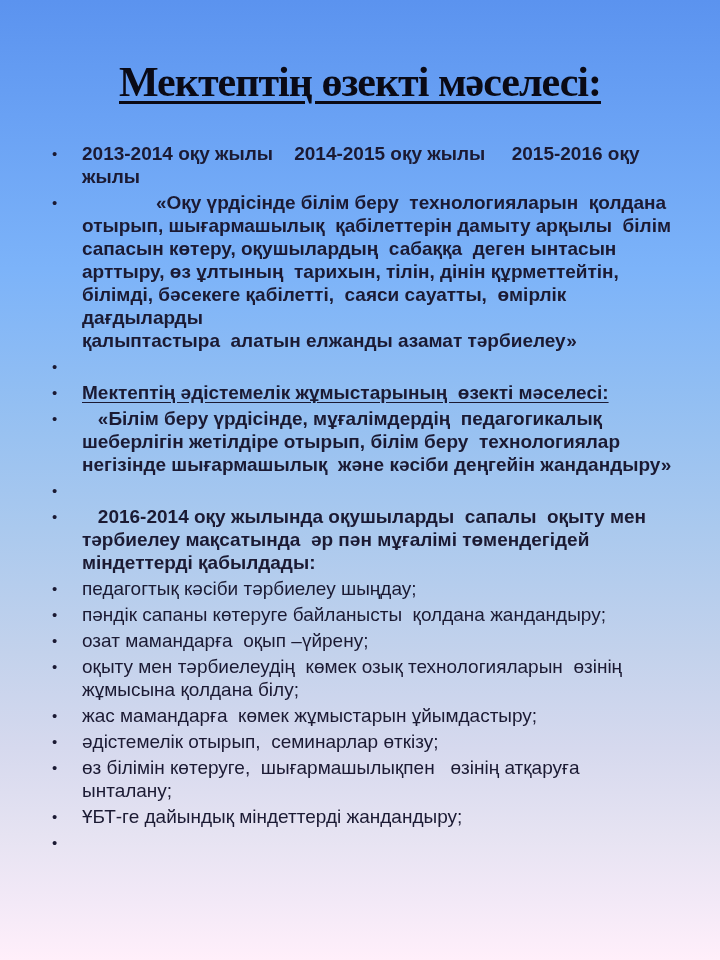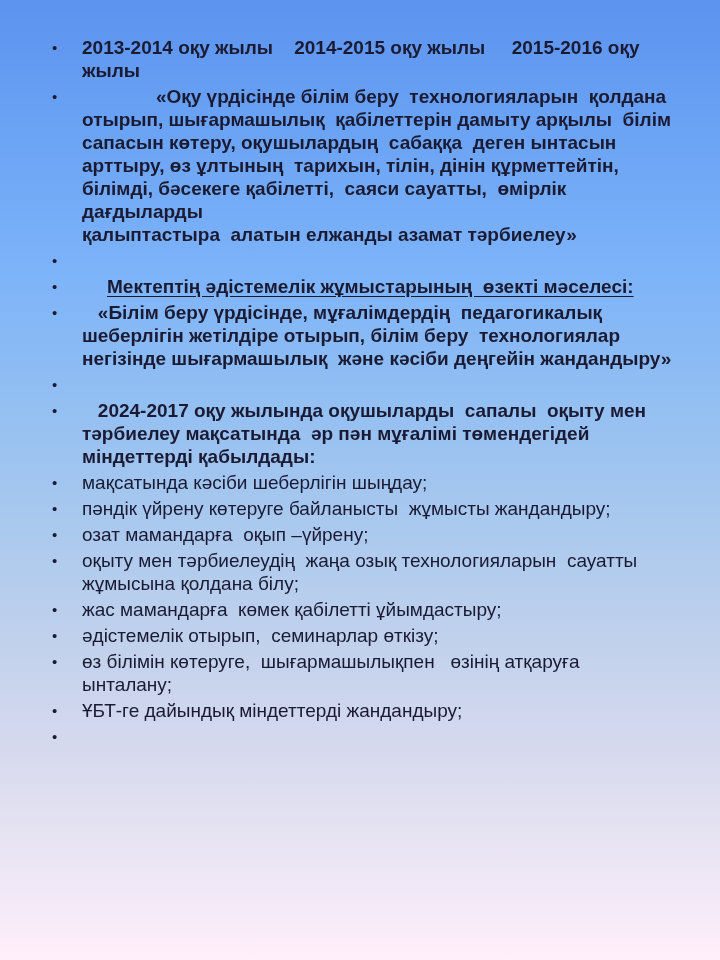--- a/index.html
+++ b/index.html
@@ -59,27 +59,29 @@
     flex: 1 1 auto;
     font-size: 19px;
     line-height: 23px;
     white-space: pre-wrap;
   }
   li.bold .txt { font-weight: bold; }
   li.bold-underline .txt {
     font-weight: bold;
     text-decoration: underline;
     text-underline-offset: 3px;
-    margin-left: 25px;
   }
 </style>
 </head>
 <body>
 
 <div class="slide">
+  <div class="title-wrap">
+    <span class="title">Мектептің өзекті мәселесі:</span>
+  </div>
 
   <ul class="bullets">
     <li class="bold">
       <span class="marker">•</span>
       <span class="txt">2013-2014 оқу жылы    2014-2015 оқу жылы     2015-2016 оқу жылы</span>
     </li>
     <li class="bold">
       <span class="marker">•</span>
       <span class="txt">              «Оқу үрдісінде білім беру  технологияларын  қолдана
 отырып, шығармашылық  қабілеттерін дамыту арқылы  білім
@@ -101,44 +103,44 @@
       <span class="txt">   «Білім беру үрдісінде, мұғалімдердің  педагогикалық
 шеберлігін жетілдіре отырып, білім беру  технологиялар
 негізінде шығармашылық  және кәсіби деңгейін жандандыру»</span>
     </li>
     <li>
       <span class="marker">•</span>
       <span class="txt"></span>
     </li>
     <li class="bold">
       <span class="marker">•</span>
-      <span class="txt">   2024-2017 оқу жылында оқушыларды  сапалы  оқыту мен
+      <span class="txt">   2016-2014 оқу жылында оқушыларды  сапалы  оқыту мен
 тәрбиелеу мақсатында  әр пән мұғалімі төмендегідей
 міндеттерді қабылдады:</span>
     </li>
     <li>
       <span class="marker">•</span>
-      <span class="txt">мақсатында кәсіби шеберлігін шыңдау;</span>
+      <span class="txt">педагогтық кәсіби тәрбиелеу шыңдау;</span>
     </li>
     <li>
       <span class="marker">•</span>
-      <span class="txt">пәндік үйрену көтеруге байланысты  жұмысты жандандыру;</span>
+      <span class="txt">пәндік сапаны көтеруге байланысты  қолдана жандандыру;</span>
     </li>
     <li>
       <span class="marker">•</span>
       <span class="txt">озат мамандарға  оқып –үйрену;</span>
     </li>
     <li>
       <span class="marker">•</span>
-      <span class="txt">оқыту мен тәрбиелеудің  жаңа озық технологияларын  сауатты
+      <span class="txt">оқыту мен тәрбиелеудің  көмек озық технологияларын  өзінің
 жұмысына қолдана білу;</span>
     </li>
     <li>
       <span class="marker">•</span>
-      <span class="txt">жас мамандарға  көмек қабілетті ұйымдастыру;</span>
+      <span class="txt">жас мамандарға  көмек жұмыстарын ұйымдастыру;</span>
     </li>
     <li>
       <span class="marker">•</span>
       <span class="txt">әдістемелік отырып,  семинарлар өткізу;</span>
     </li>
     <li>
       <span class="marker">•</span>
       <span class="txt">өз білімін көтеруге,  шығармашылықпен   өзінің атқаруға
 ынталану;</span>
     </li>

